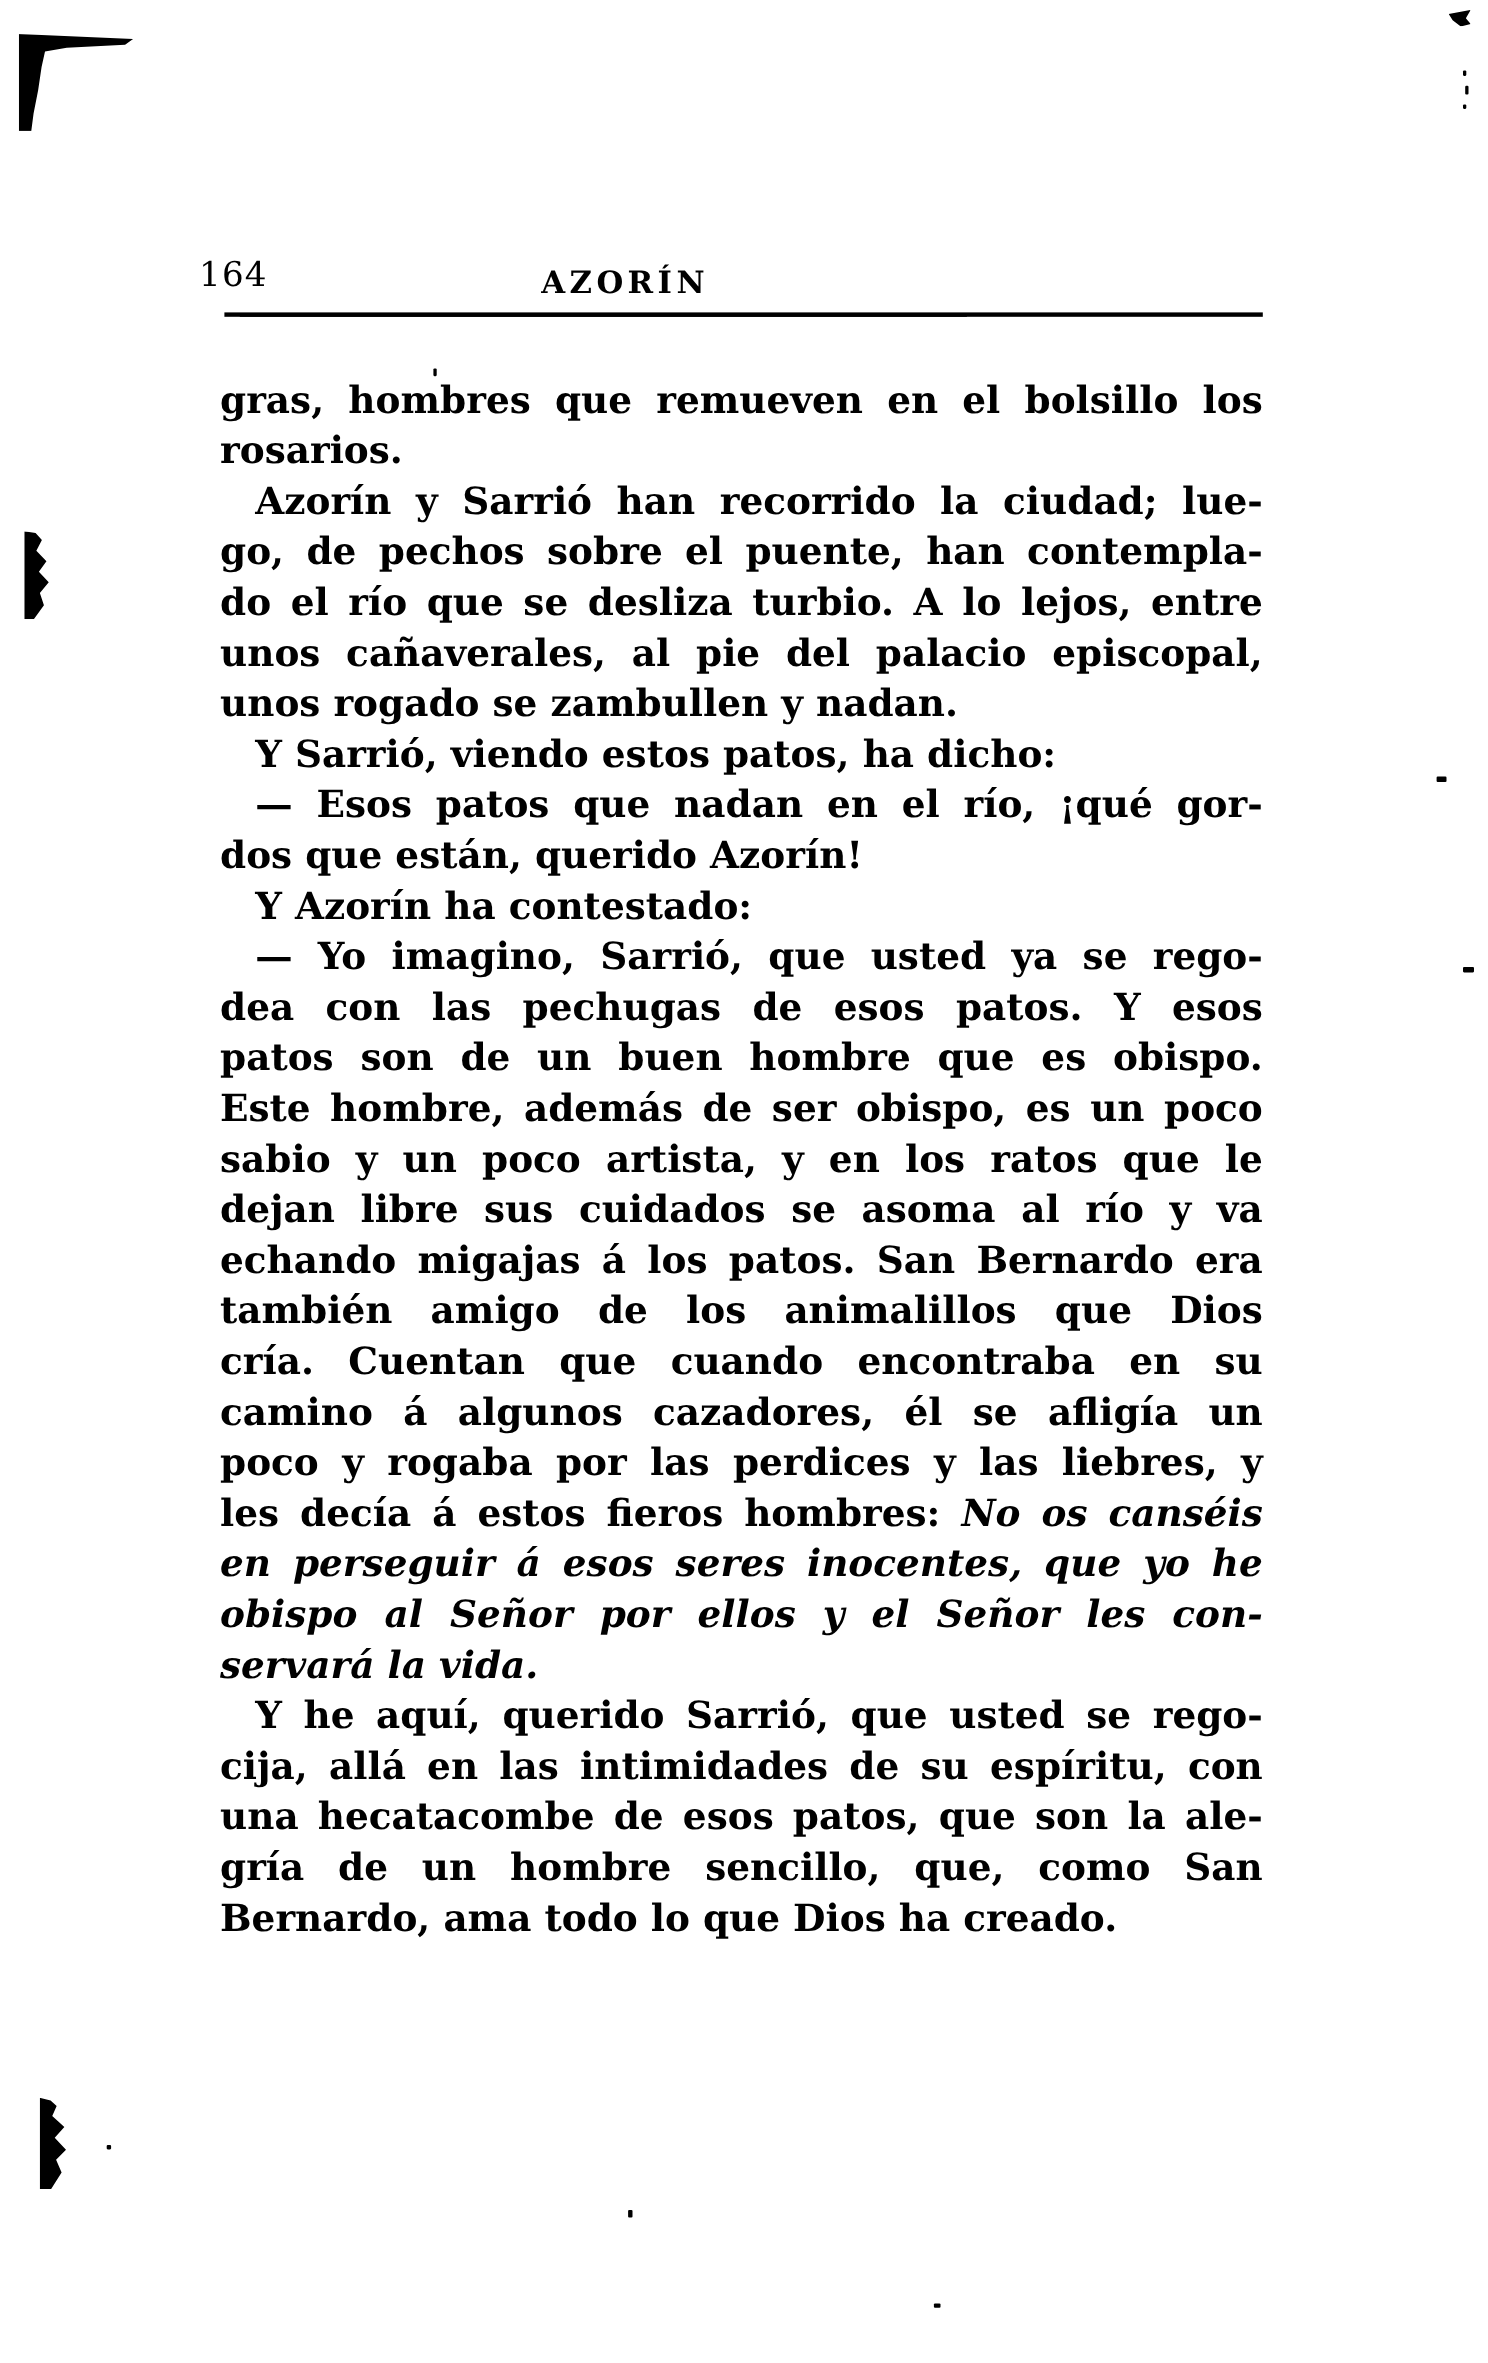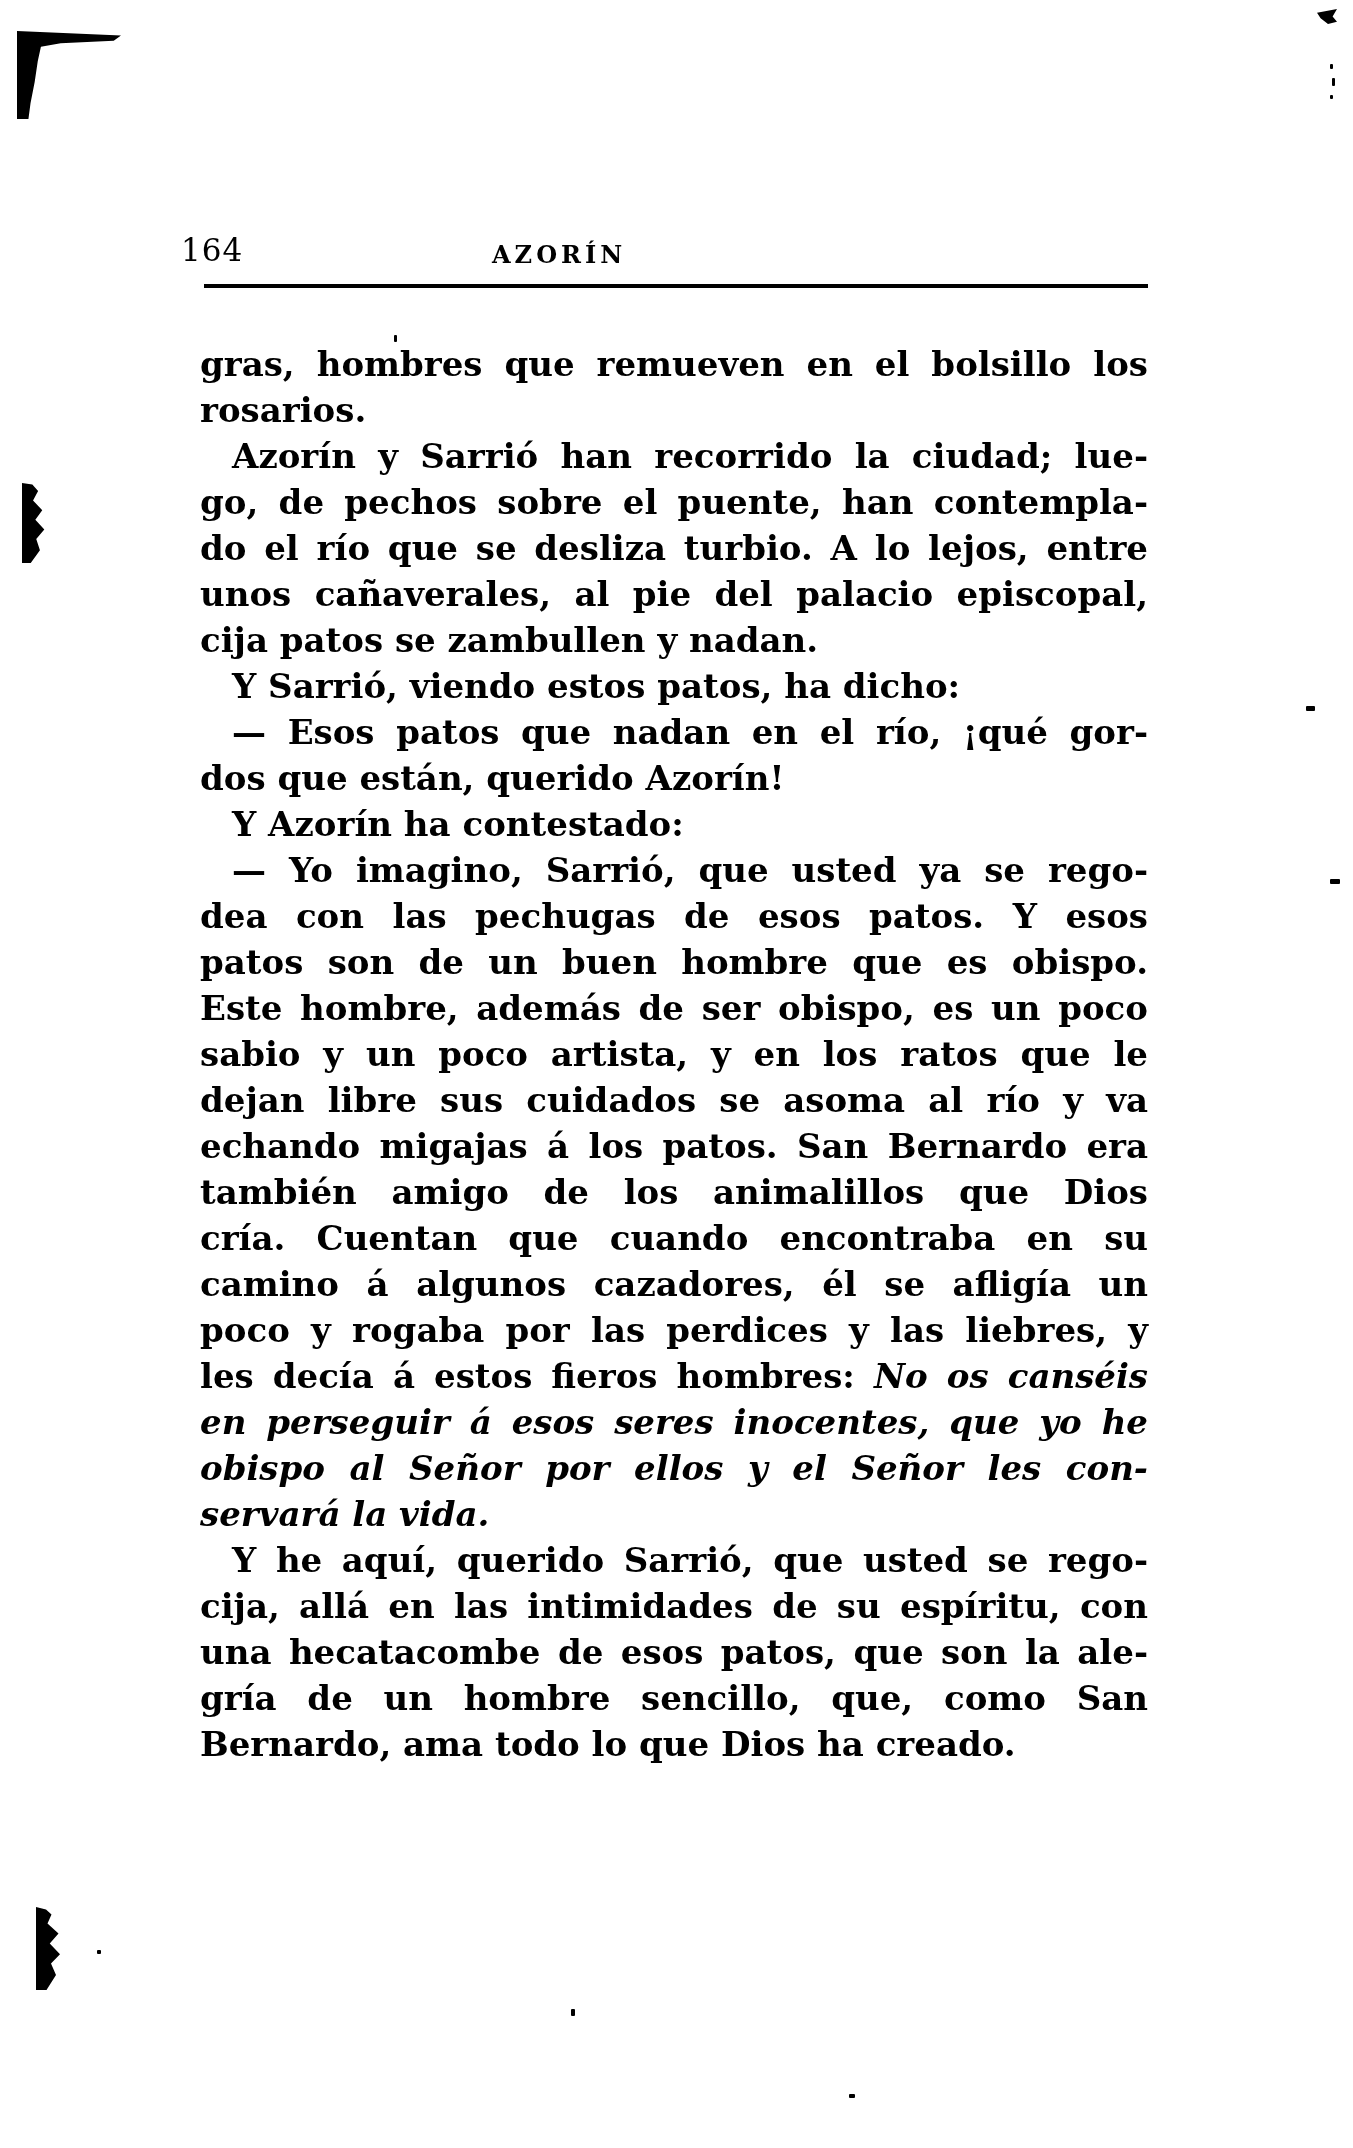--- a/index.html
+++ b/index.html
@@ -8,21 +8,21 @@
     background:#ffffff;color:#000;
     position:relative;overflow:hidden;
     font-family:"DejaVu Serif", serif;
   }
   .pagenum{
     position:absolute;left:181px;top:232px;
     font-size:31px;letter-spacing:1px;
   }
   .runtitle{
     position:absolute;left:492px;top:240px;
-    font-size:24px;font-weight:bold;letter-spacing:4px;
+    font-size:28px;font-weight:bold;letter-spacing:4px;
   }
   .headrule{
     position:absolute;left:204px;top:284px;width:944px;height:4px;
     background:#000;
   }
   .headrule:after{
     content:"";position:absolute;left:14px;top:3px;width:70%;height:1px;background:#000;
   }
   .text-block{
     position:absolute;left:200px;top:341px;width:948px;
@@ -58,21 +58,21 @@
 <div class="runtitle">AZORÍN</div>
 <div class="headrule"></div>
 
 <div class="text-block">
     <div class="line just"><span>gras, hombres que remueven en el bolsillo los</span></div>
     <div class="line"><span>rosarios.</span></div>
     <div class="line indent just"><span>Azorín y Sarrió han recorrido la ciudad; lue-</span></div>
     <div class="line just"><span>go, de pechos sobre el puente, han contempla-</span></div>
     <div class="line just"><span>do el río que se desliza turbio. A lo lejos, entre</span></div>
     <div class="line just"><span>unos cañaverales, al pie del palacio episcopal,</span></div>
-    <div class="line"><span>cija patos se zambullen y nadan.</span></div>
+    <div class="line"><span>unos rogado se zambullen y nadan.</span></div>
     <div class="line indent"><span>Y Sarrió, viendo estos patos, ha dicho:</span></div>
     <div class="line indent just"><span>— Esos patos que nadan en el río, ¡qué gor-</span></div>
     <div class="line"><span>dos que están, querido Azorín!</span></div>
     <div class="line indent"><span>Y Azorín ha contestado:</span></div>
     <div class="line indent just"><span>— Yo imagino, Sarrió, que usted ya se rego-</span></div>
     <div class="line just"><span>dea con las pechugas de esos patos. Y esos</span></div>
     <div class="line just"><span>patos son de un buen hombre que es obispo.</span></div>
     <div class="line just"><span>Este hombre, además de ser obispo, es un poco</span></div>
     <div class="line just"><span>sabio y un poco artista, y en los ratos que le</span></div>
     <div class="line just"><span>dejan libre sus cuidados se asoma al río y va</span></div>

